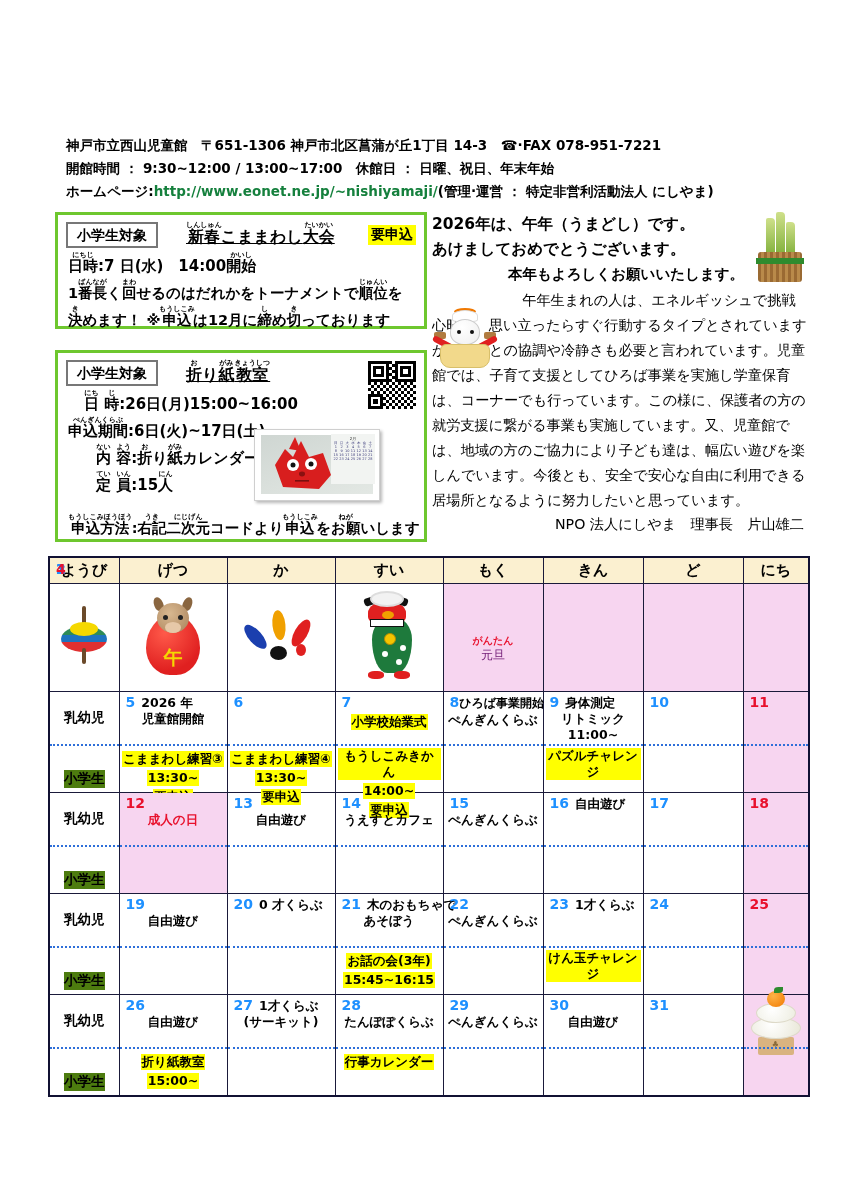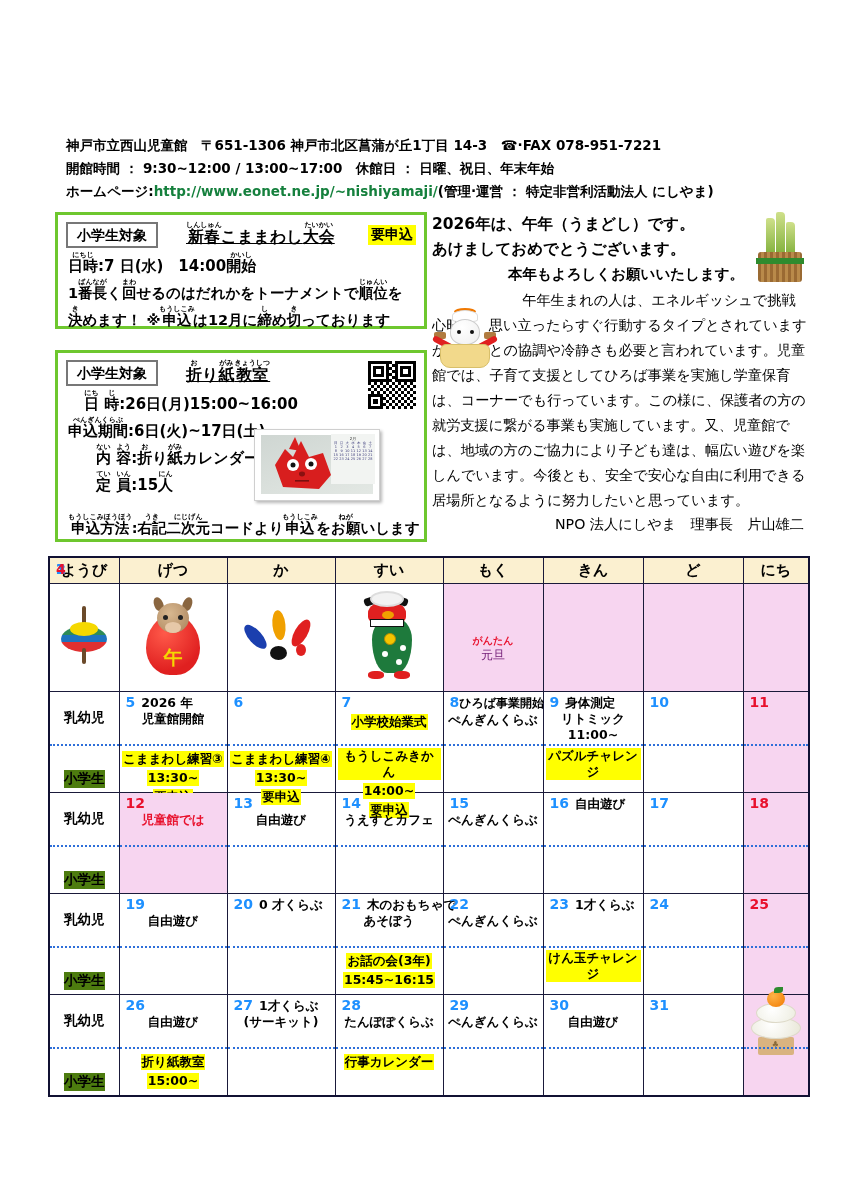--- a/index.html
+++ b/index.html
@@ -486,21 +486,21 @@
           <tr class="spacer"></tr>
           <tr>
             <td class="rowlab" rowspan="2">
               <div style="height:52px;display:flex;align-items:center;justify-content:center">乳幼児</div>
               <div style="height:48px;display:flex;align-items:flex-end;justify-content:center;border-top:2px dotted #2E6FD9;padding-bottom:4px">
                 <span class="hl">小学生</span>
               </div>
             </td>
             <td class="daycell hol" rowspan="1">
               <div class="cell-inf"><span class="dnum red">12</span><div class="evwrap">
-                  <span class="ev" style="color:#E8112D;">児童館では</span>
+                  <span class="ev" style="color:#E8112D;">成人の日</span>
                 </div></div>
               <div class="cell-el"></div>
             </td>
             <td class="daycell" rowspan="1">
               <div class="cell-inf"><span class="dnum">13</span><span class="ev">自由遊び</span></div>
               <div class="cell-el"></div>
             </td>
             <td class="daycell" rowspan="1">
               <div class="cell-inf"><span class="dnum">14</span><span class="ev">うえすとカフェ</span></div>
               <div class="cell-el"></div>

